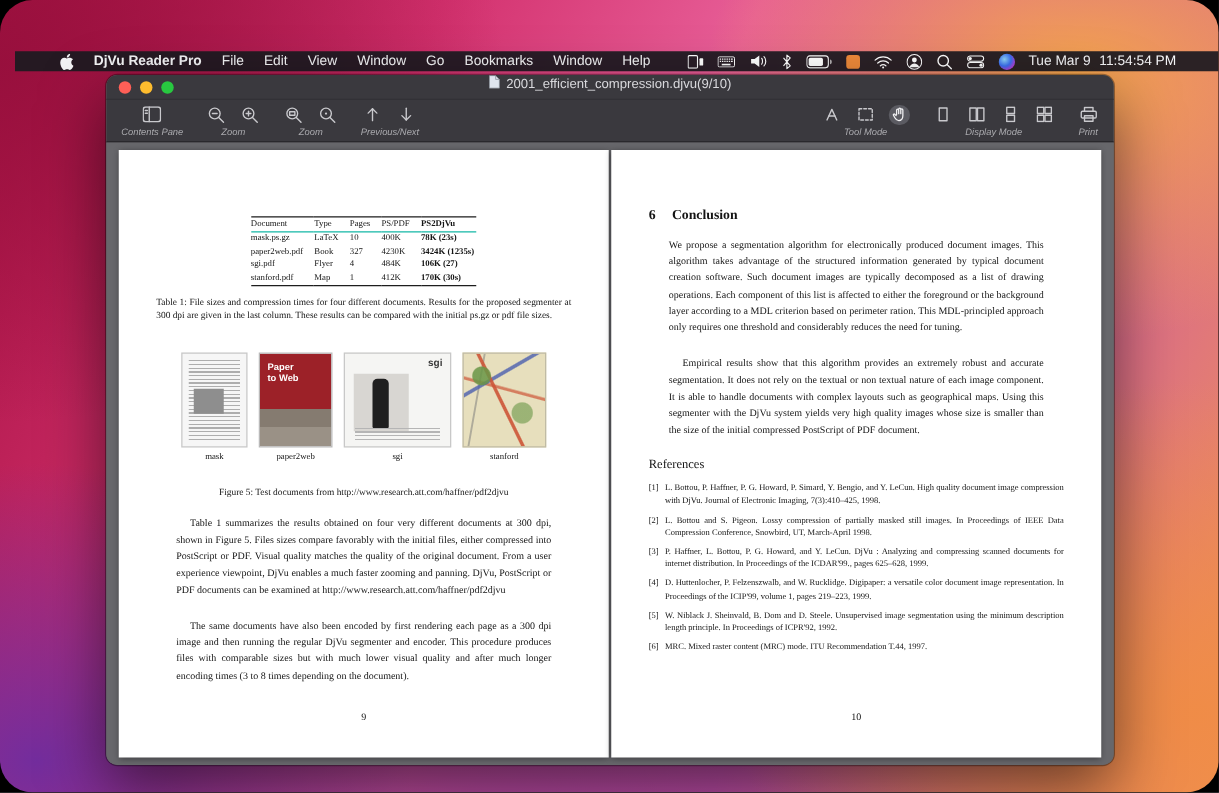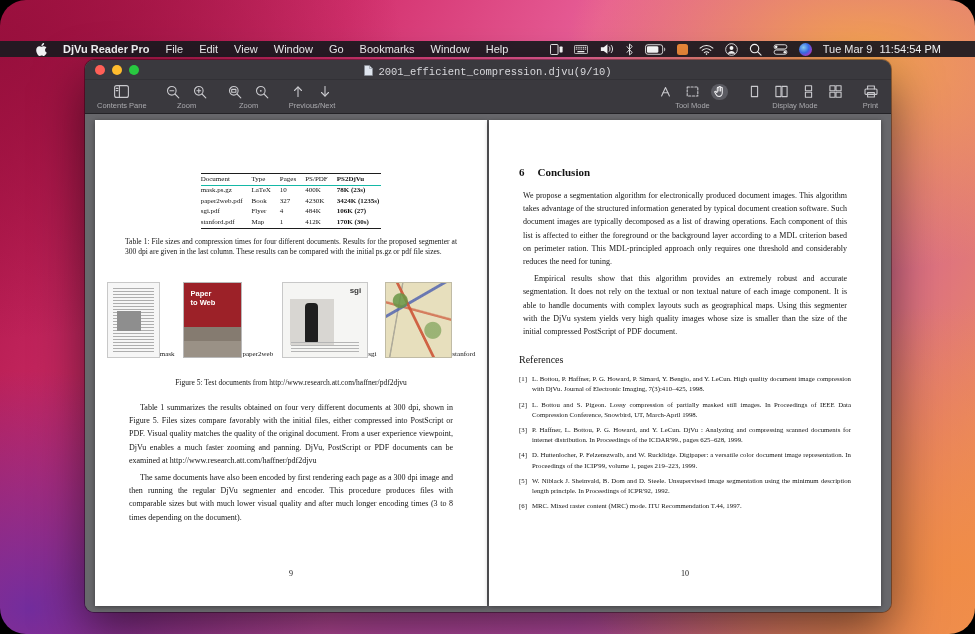--- a/index.html
+++ b/index.html
@@ -11,50 +11,50 @@
     background:
       radial-gradient(ellipse 420px 300px at 88% 10%, rgba(247,170,70,.95) 0%, rgba(247,170,70,0) 70%),
       radial-gradient(ellipse 520px 380px at 98% 90%, rgba(240,140,70,.95) 0%, rgba(240,140,70,0) 70%),
       radial-gradient(ellipse 430px 340px at 3% 96%, rgba(110,45,160,.95) 0%, rgba(110,45,160,0) 70%),
       radial-gradient(ellipse 540px 430px at 40% 112%, rgba(160,60,170,.75) 0%, rgba(160,60,170,0) 70%),
       radial-gradient(ellipse 560px 400px at 0% 8%, rgba(150,15,60,.9) 0%, rgba(150,15,60,0) 72%),
       linear-gradient(115deg, #a81243 0%, #d3316e 28%, #e75e97 48%, #cf56a8 68%, #ef9354 100%);
   }
 
   
-  .menubar { position:absolute; left:0; right:0; top:41px; height:16px;
+  .menubar { position:absolute; left:12px; right:0; top:41px; height:16px;
     background:rgba(28,26,32,.93); display:flex; align-items:center;
     padding:0 34px 0 36px; color:#f4f4f6; font-size:11px; }
   .mb-left { display:flex; align-items:center; gap:16px; }
   .mb-app { font-weight:bold; }
   .mb-item { cursor:default; }
   .mb-right { margin-left:auto; display:flex; align-items:center; gap:11px; }
   .mb-ico { display:flex; align-items:center; }
   .mb-ico svg { display:block; }
   .mb-clock { display:flex; gap:7px; white-space:nowrap; }
   .siri-dot { width:13px; height:13px; border-radius:50%; display:block;
     background:radial-gradient(circle at 35% 35%, #8fd3f7, #3a6ff0 45%, #b43fd6 75%, #e85aa0); }
   .orange-badge { width:11px; height:11px; border-radius:2.5px; background:#ef8a3a; display:block; }
 
   
   .window { position:absolute; left:85px; top:60px; width:806px; height:552px;
     border-radius:9px; overflow:hidden; background:#67676b;
     box-shadow:0 20px 50px rgba(0,0,0,.55), 0 0 0 1px rgba(0,0,0,.35); }
-  .titlebar { height:20px; background:#3a393e; display:flex; align-items:flex-end;
-    position:relative; border-bottom:1px solid #323136;font-family:Liberation Mono, monospace; }
+  .titlebar { height:20px; background:#3a393e; display:flex; align-items:flex-start;
+    position:relative; border-bottom:1px solid #323136; }
   .lights { position:absolute; left:10px; top:0; bottom:0; display:flex; align-items:center; gap:7px; }
   .light { width:10px; height:10px; border-radius:50%; }
   .title-wrap { margin:0 auto; display:flex; align-items:center; gap:5px; color:#d8d8dc; font-size:10.5px; }
 
   .toolbar { height:34px; background:#3a393e; display:flex; align-items:flex-start;
     padding:3px 12px 0 12px; border-bottom:1px solid #242327; }
   .tb-group { display:flex; flex-direction:column; align-items:center; margin-right:18px; }
   .tb-group.last { margin-right:0; }
   .tb-icons { display:flex; align-items:center; gap:10px; height:17px; }
-  .tb-label { font-size:7.5px; color:#aaaaae; margin-top:1px; white-space:nowrap; }
+  .tb-label { font-size:7.5px; color:#aaaaae; margin-top:1px; white-space:nowrap;font-style:italic; }
   .tb-spacer { flex:1; }
   .tb-btn { display:flex; align-items:center; justify-content:center; width:17px; height:16px; border-radius:8px; }
   .tb-btn svg { stroke:#c9c9cd; fill:none; stroke-width:1.1; stroke-linecap:round; stroke-linejoin:round; display:block; }
   .tb-btn.selected { background:#5b5b62; }
   .tb-btn.selected svg { stroke:#f0f0f2; }
 
   
   .content { height:498px; background:#67676b; display:flex; justify-content:center; gap:2px; padding-top:6px; }
   .page { width:392px; height:486px; background:#ffffff; position:relative;
     font-family:"Liberation Serif","DejaVu Serif",serif; color:#141414;
@@ -64,21 +64,21 @@
   .tbl-wrap { padding-top:53px; }
   .doc-table { border-collapse:collapse; font-size:7px; line-height:9.6px; margin:0 auto;
     border-top:1px solid #1d1d1d; border-bottom:1px solid #1d1d1d; }
   .doc-table th { font-weight:normal; border-bottom:1px solid #14b8a6; }
   .doc-table th, .doc-table td { padding:0.5px 9px 0.5px 0; text-align:left; white-space:nowrap; }
   .doc-table th:last-child, .doc-table td:last-child { padding-right:2px; }
   .doc-table .b { font-weight:bold; }
 
   .caption { margin-top:8px; font-size:7.5px; line-height:10px; text-align:justify; }
   .figrow { margin-top:25px; display:flex; justify-content:center; gap:9px; align-items:flex-start; }
-  .fig { display:flex; flex-direction:row; align-items:flex-end; }
+  .fig { display:flex; flex-direction:column; align-items:center; }
   .fig-label { font-size:7px; margin-top:3px; text-align:center; }
   .fig-img { height:76px; position:relative; overflow:hidden; }
 
   .fi-mask { width:53px; background:#f6f6f6; border:1px solid #c8c8c8; }
   .fi-mask::before { content:""; position:absolute; inset:5px; background:repeating-linear-gradient(to bottom,#aeaeae 0 1px, transparent 1px 3px); }
   .fi-mask::after { content:""; position:absolute; left:9px; width:24px; top:28px; height:20px; background:#8e8e8e; }
 
   .fi-p2w { width:59px; border:1px solid #b9b9b9;
     background:linear-gradient(to bottom,#9c2128 0 60%, #857b70 60% 79%, #9a9186 79% 100%); }
   .p2w-txt { position:absolute; top:6px; left:6px; color:#fff; font-family:"Liberation Sans",sans-serif;
@@ -97,21 +97,21 @@
     background:
       radial-gradient(circle 8px at 22% 24%, rgba(105,150,70,.85) 0 7px, transparent 8px),
       radial-gradient(circle 9px at 72% 64%, rgba(105,150,70,.6) 0 8px, transparent 9px),
       linear-gradient(64deg, transparent 45%, rgba(205,85,55,.9) 46% 48%, transparent 49%),
       linear-gradient(150deg, transparent 28%, rgba(75,95,175,.8) 29% 31%, transparent 32%),
       linear-gradient(15deg, transparent 58%, rgba(205,85,55,.7) 59% 60.5%, transparent 62%),
       linear-gradient(100deg, transparent 20%, rgba(120,120,120,.5) 21% 22%, transparent 23%),
       #e7dfbd; }
 
   .figcap { margin-top:20px; font-size:7.5px; text-align:center; }
-  .para { font-size:8px; line-height:13.2px; text-align:justify; margin:4px; }
+  .para { font-size:8px; line-height:13.2px; text-align:justify; margin:16px; }
   .indent { text-indent:11px; }
   .p1 { margin-top:14px; }
   .p-first { margin-top:11px; }
   .pagenum { position:absolute; left:0; right:0; bottom:28px; text-align:center; font-size:8px; }
 
   .sec-head { padding-top:46px; display:flex; gap:13px; font-size:11px; font-weight:bold; }
   .refs-head { margin-top:16px; font-size:10px; font-weight:normal; }
   .refs { margin-top:9px; }
   .ref { display:flex; font-size:6.8px; line-height:10.2px; margin-bottom:5px; }
   .ref-num { flex:0 0 13px; }

